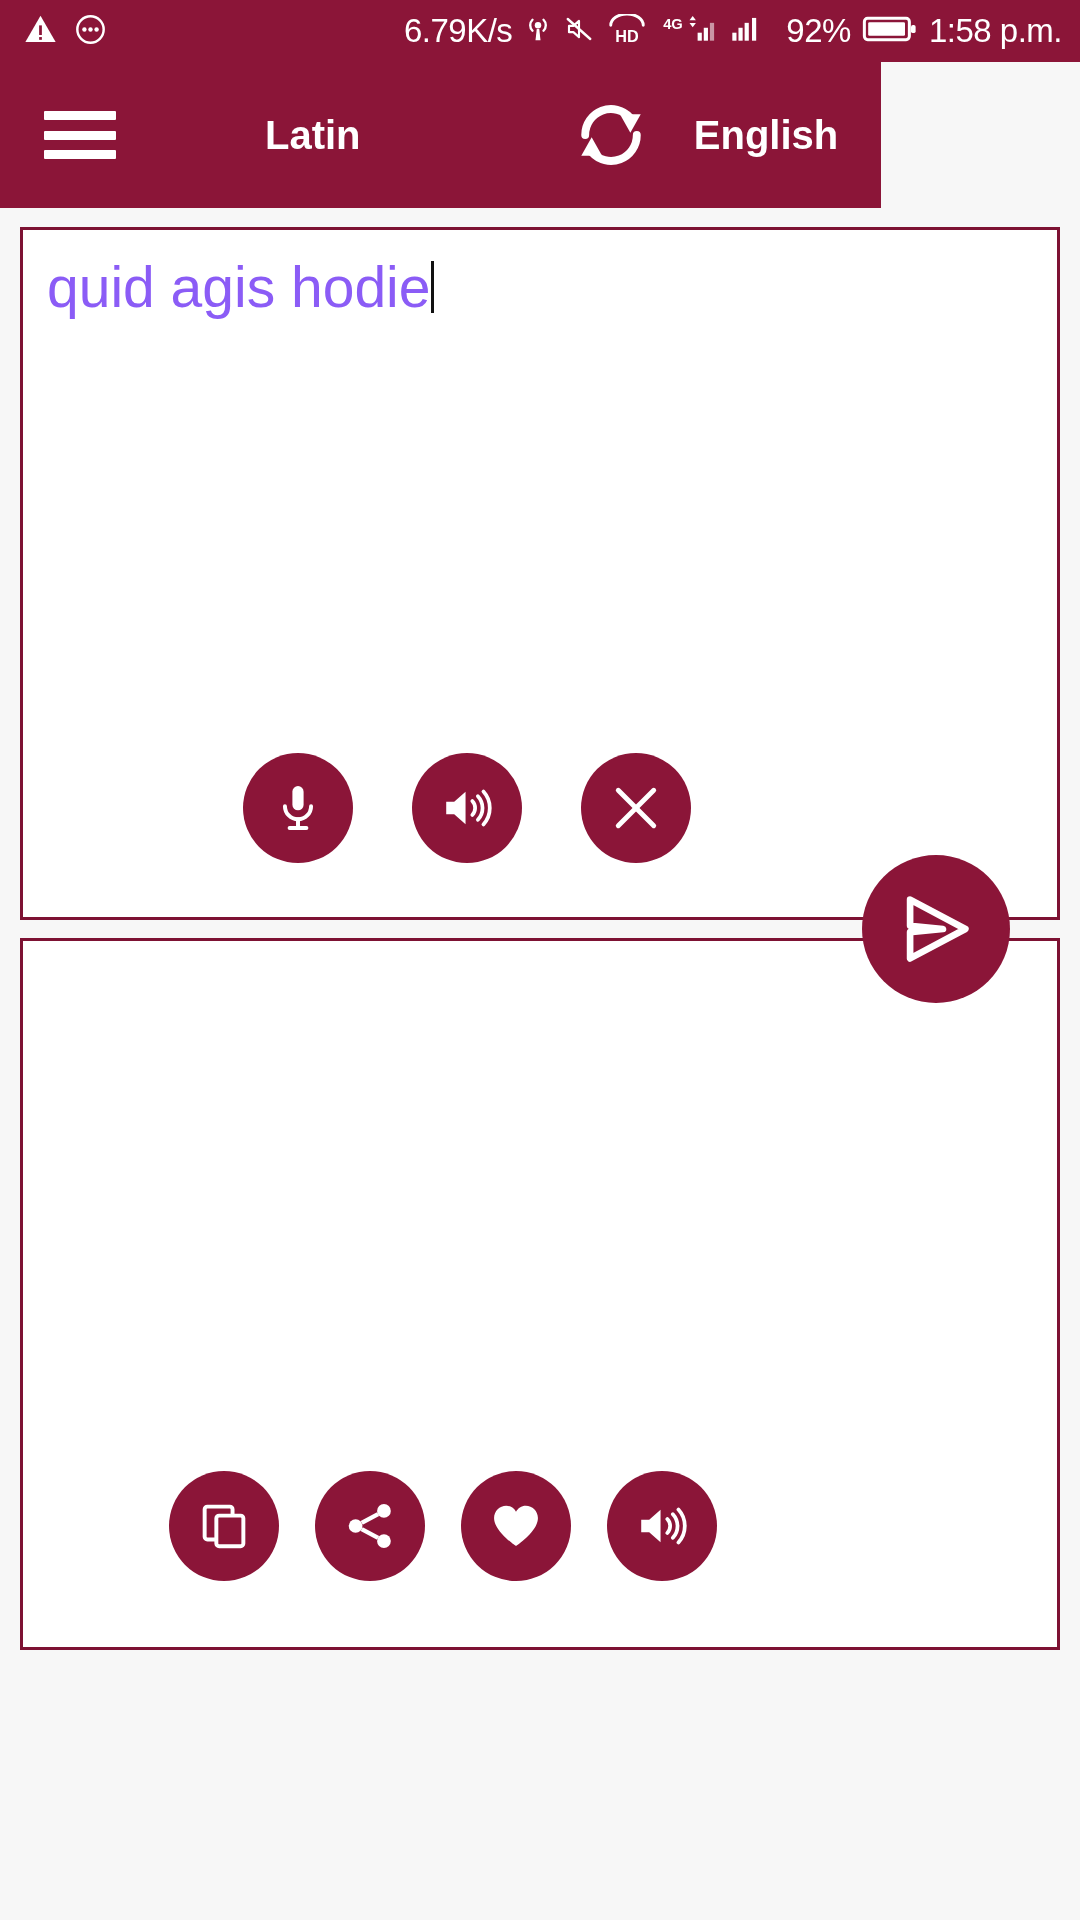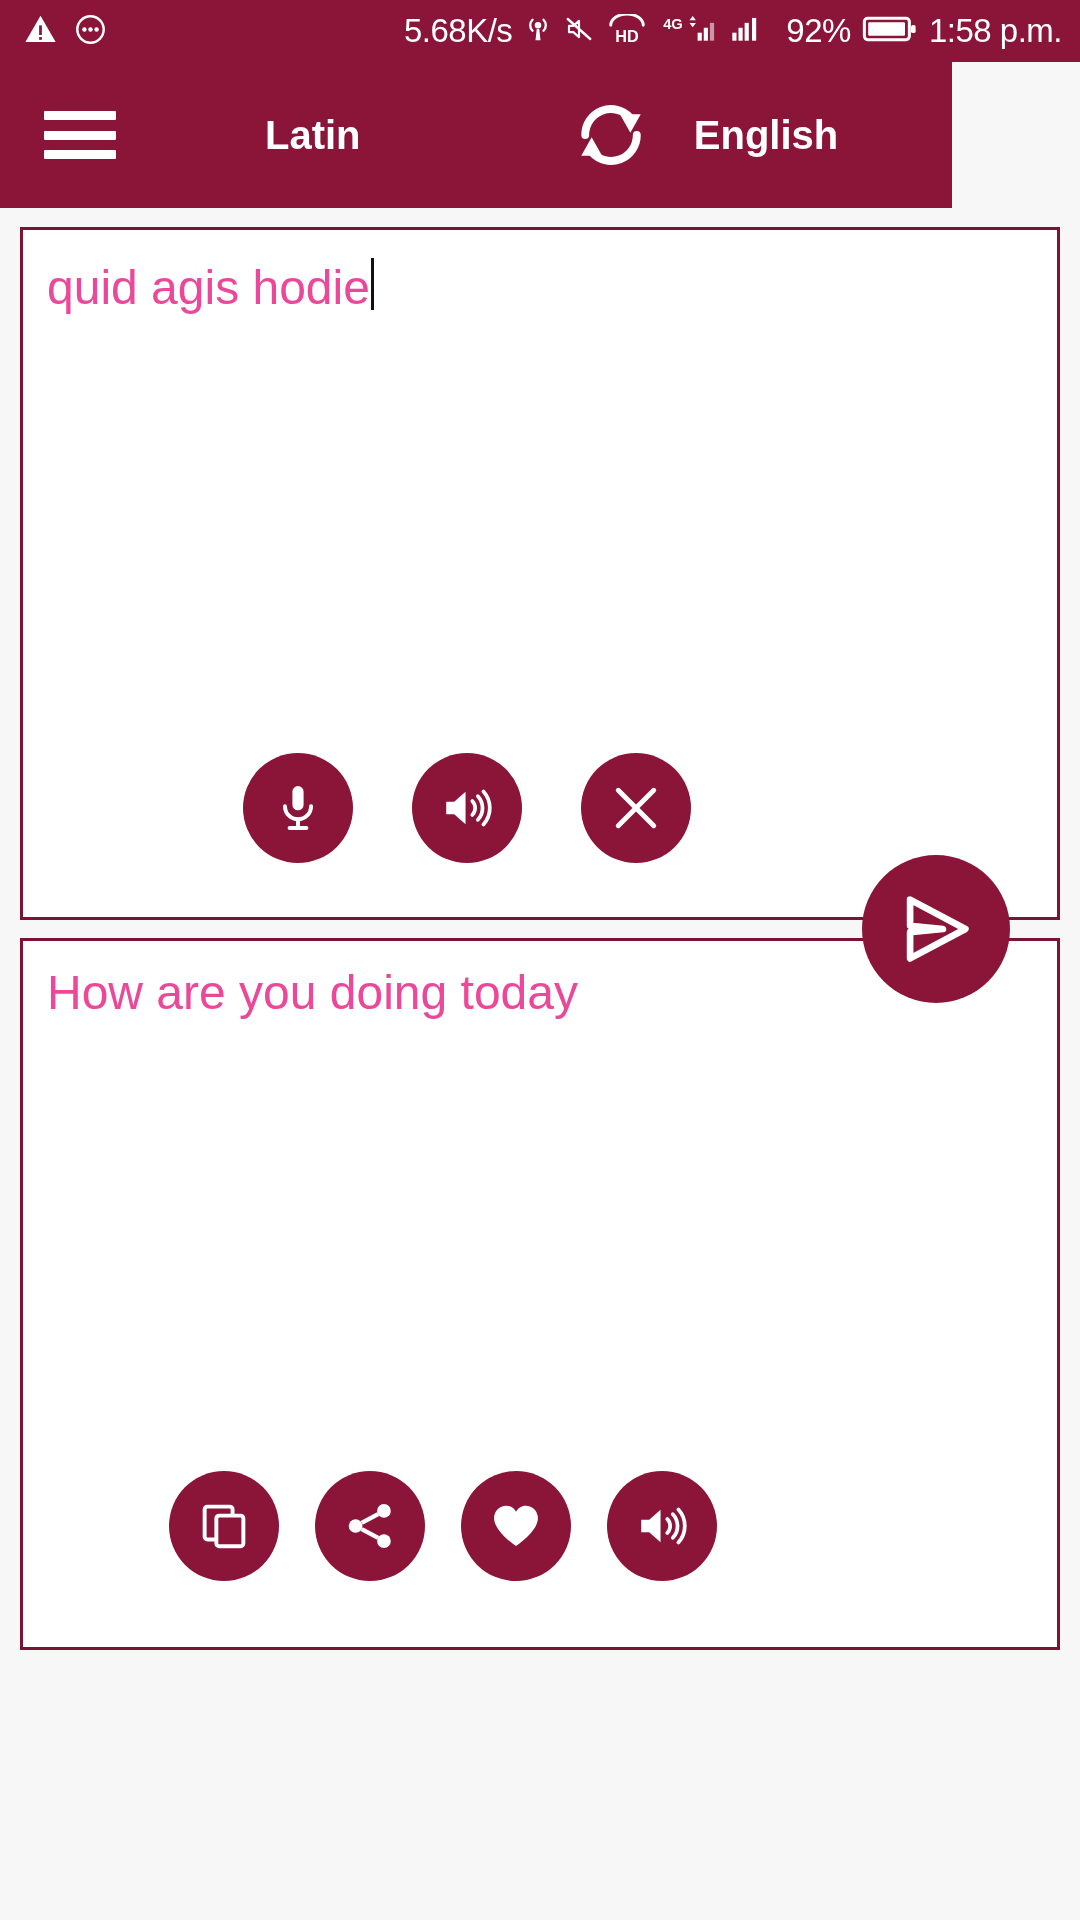--- a/index.html
+++ b/index.html
@@ -44,21 +44,21 @@
     font-weight: 400;
     letter-spacing: -0.5px;
     white-space: nowrap;
   }
   .sb-ico { display: block; }
 
   
   #app-header {
     position: absolute;
     top: 62px; left: 0;
-    width: 952px;
+    width: 881px;
     height: 146px;
     background: #8b1538;
     display: flex;
     align-items: center;
   }
   #menu-button {
     position: absolute;
     left: 44px;
     width: 72px;
     height: 62px;
@@ -106,23 +106,23 @@
     border: 3px solid #7d1233;
   }
   #input-card  { top: 227px;  height: 693px; }
   #output-card { top: 938px;  height: 712px; }
 
   .card-text {
     position: absolute;
     top: 22px;
     left: 24px;
     right: 24px;
-    font-size: 48px;
+    font-size: 57px;
     line-height: 1.25;
-    color: #ec4899;
+    color: #8b5cf6;
     font-weight: 400;
     white-space: pre-wrap;
     word-break: break-word;
   }
   #input-text-wrap {
     display: flex;
     align-items: baseline;
   }
   #caret {
     display: inline-block;
@@ -196,21 +196,21 @@
       <svg width="31" height="31" viewBox="0 0 24 24" aria-hidden="true">
         <circle cx="12" cy="12" r="10.2" fill="none" stroke="#ffffff" stroke-width="1.9"></circle>
         <circle cx="7.3" cy="12" r="1.7" fill="#ffffff"></circle>
         <circle cx="12" cy="12" r="1.7" fill="#ffffff"></circle>
         <circle cx="16.7" cy="12" r="1.7" fill="#ffffff"></circle>
       </svg>
     </span>
   </div>
 
   <div id="status-right">
-    <span class="sb-text">5.68K/s</span>
+    <span class="sb-text">6.79K/s</span>
 
     <span class="sb-ico">
       <svg width="30" height="30" viewBox="0 0 24 24" aria-hidden="true">
         <circle cx="12" cy="9" r="2.6" fill="#ffffff"></circle>
         <path d="M7.6 4.6a6.2 6.2 0 0 0 0 8.8" fill="none" stroke="#ffffff" stroke-width="1.9" stroke-linecap="round"></path>
         <path d="M16.4 4.6a6.2 6.2 0 0 1 0 8.8" fill="none" stroke="#ffffff" stroke-width="1.9" stroke-linecap="round"></path>
         <path d="M11 12h2l1 9h-4z" fill="#ffffff"></path>
       </svg>
     </span>
 
@@ -316,21 +316,20 @@
   </div>
 </div>
 
 <div id="send-fab">
   <svg width="84" height="84" viewBox="0 0 24 24" aria-hidden="true">
     <path d="M4.6 3.6 L20.4 12 L4.6 20.4 L4.6 12.9 L14 12 L4.6 11.1 Z" fill="none" stroke="#ffffff" stroke-width="1.9" stroke-linejoin="round"></path>
   </svg>
 </div>
 
 <div class="card" id="output-card">
-  <div class="card-text">How are you doing today</div>
 
   <div class="btn-row" id="output-btn-row">
     <div class="circle-btn">
       <svg width="54" height="54" viewBox="0 0 24 24" aria-hidden="true">
         <rect x="3.4" y="3.4" width="12.4" height="14.6" rx="1.2" fill="none" stroke="#ffffff" stroke-width="1.75"></rect>
         <rect x="8.6" y="7.4" width="12" height="13.6" rx="1.2" fill="#8b1538" stroke="#ffffff" stroke-width="1.75"></rect>
       </svg>
     </div>
 
     <div class="circle-btn">

